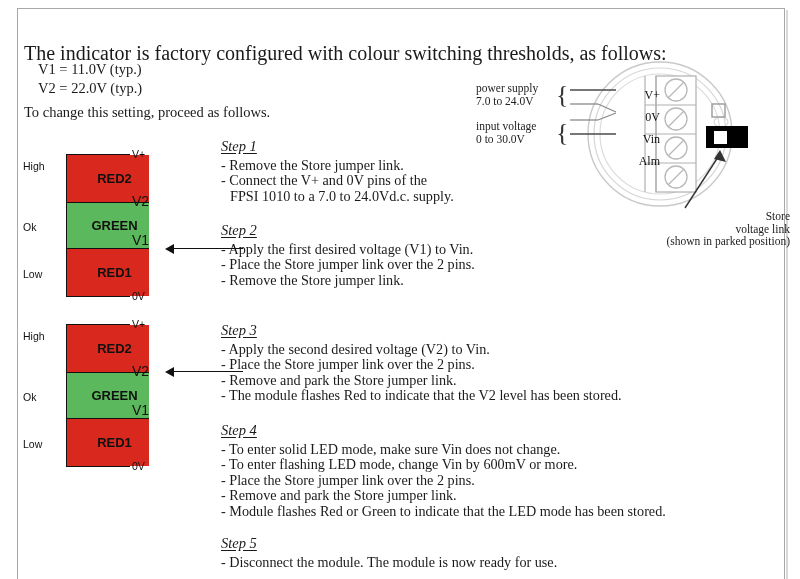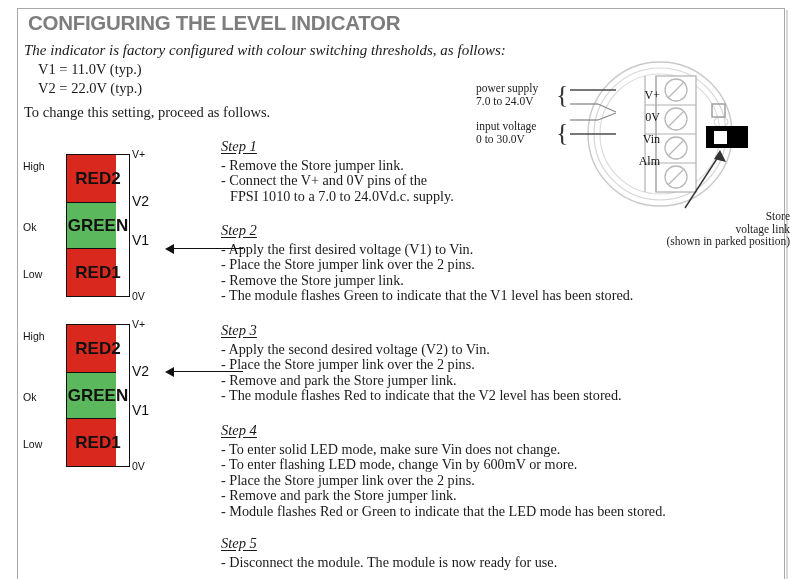--- a/index.html
+++ b/index.html
@@ -47,23 +47,22 @@
     font-family: "Liberation Sans", sans-serif;
     font-weight: bold;
     font-size: 20.5px;
     letter-spacing: -0.3px;
     color: #7d7d7d;
     white-space: nowrap;
   }
   #intro-line {
     left: 24px;
     top: 42px;
-    font-size: 15px;
-    white-space: nowrap;
-    font-style: italic;
+    font-size: 20px;
+    white-space: nowrap;
   }
   .thresh {
     left: 38px;
     font-size: 14.5px;
     white-space: nowrap;
   }
   #thresh-v1 { top: 61px; }
   #thresh-v2 { top: 80px; }
   #proceed-line {
     left: 24px;
@@ -102,28 +101,28 @@
 
   .led-stack {
     position: absolute;
     left: 44px;
     top: 12px;
     width: 62px;
     border: 1px solid #111111;
     box-sizing: content-box;
   }
   .led-seg {
-    width: 49px;
+    width: 82px;
     height: 47px;
     display: flex;
     align-items: center;
     justify-content: center;
     font-family: "Liberation Sans", sans-serif;
     font-weight: bold;
-    font-size: 17px;
+    font-size: 13px;
     color: #111111;
     box-sizing: border-box;
     padding-left: 13px;
   }
   .led-seg.mid { border-top: 1.5px solid #111111; border-bottom: 1.5px solid #111111; }
 
   .side-label {
     position: absolute;
     left: 1px;
     width: 38px;
@@ -225,21 +224,20 @@
   }
 </style>
 </head>
 <body>
 
 <div id="page">
 
   <div id="page-frame" class="abs"></div>
   <div id="page-frame-shadow" class="abs"></div>
 
-  <div id="doc-title" class="abs">CONFIGURING THE LEVEL INDICATOR</div>
 
   <div id="intro-line" class="abs">The indicator is factory configured with colour switching thresholds, as follows:</div>
 
   <div id="thresh-v1" class="abs thresh">V1 = 11.0V (typ.)</div>
 
   <div id="thresh-v2" class="abs thresh">V2 = 22.0V (typ.)</div>
 
   <div id="proceed-line" class="abs">To change this setting, proceed as follows.</div>
 
   <div id="step1" class="abs step-block">
@@ -247,21 +245,20 @@
     <div class="step-line">- Remove the Store jumper link.</div>
     <div class="step-line">- Connect the V+ and 0V pins of the</div>
     <div class="step-line cont">FPSI 1010 to a 7.0 to 24.0Vd.c. supply.</div>
   </div>
 
   <div id="step2" class="abs step-block">
     <div class="step-title">Step 2</div>
     <div class="step-line">- Apply the first desired voltage (V1) to Vin.</div>
     <div class="step-line">- Place the Store jumper link over the 2 pins.</div>
     <div class="step-line">- Remove the Store jumper link.</div>
-    <div class="step-line">- The module flashes Green to indicate that the V1 level has been stored.</div>
   </div>
 
   <div id="step3" class="abs step-block">
     <div class="step-title">Step 3</div>
     <div class="step-line">- Apply the second desired voltage (V2) to Vin.</div>
     <div class="step-line">- Place the Store jumper link over the 2 pins.</div>
     <div class="step-line">- Remove and park the Store jumper link.</div>
     <div class="step-line">- The module flashes Red to indicate that the V2 level has been stored.</div>
   </div>
 

